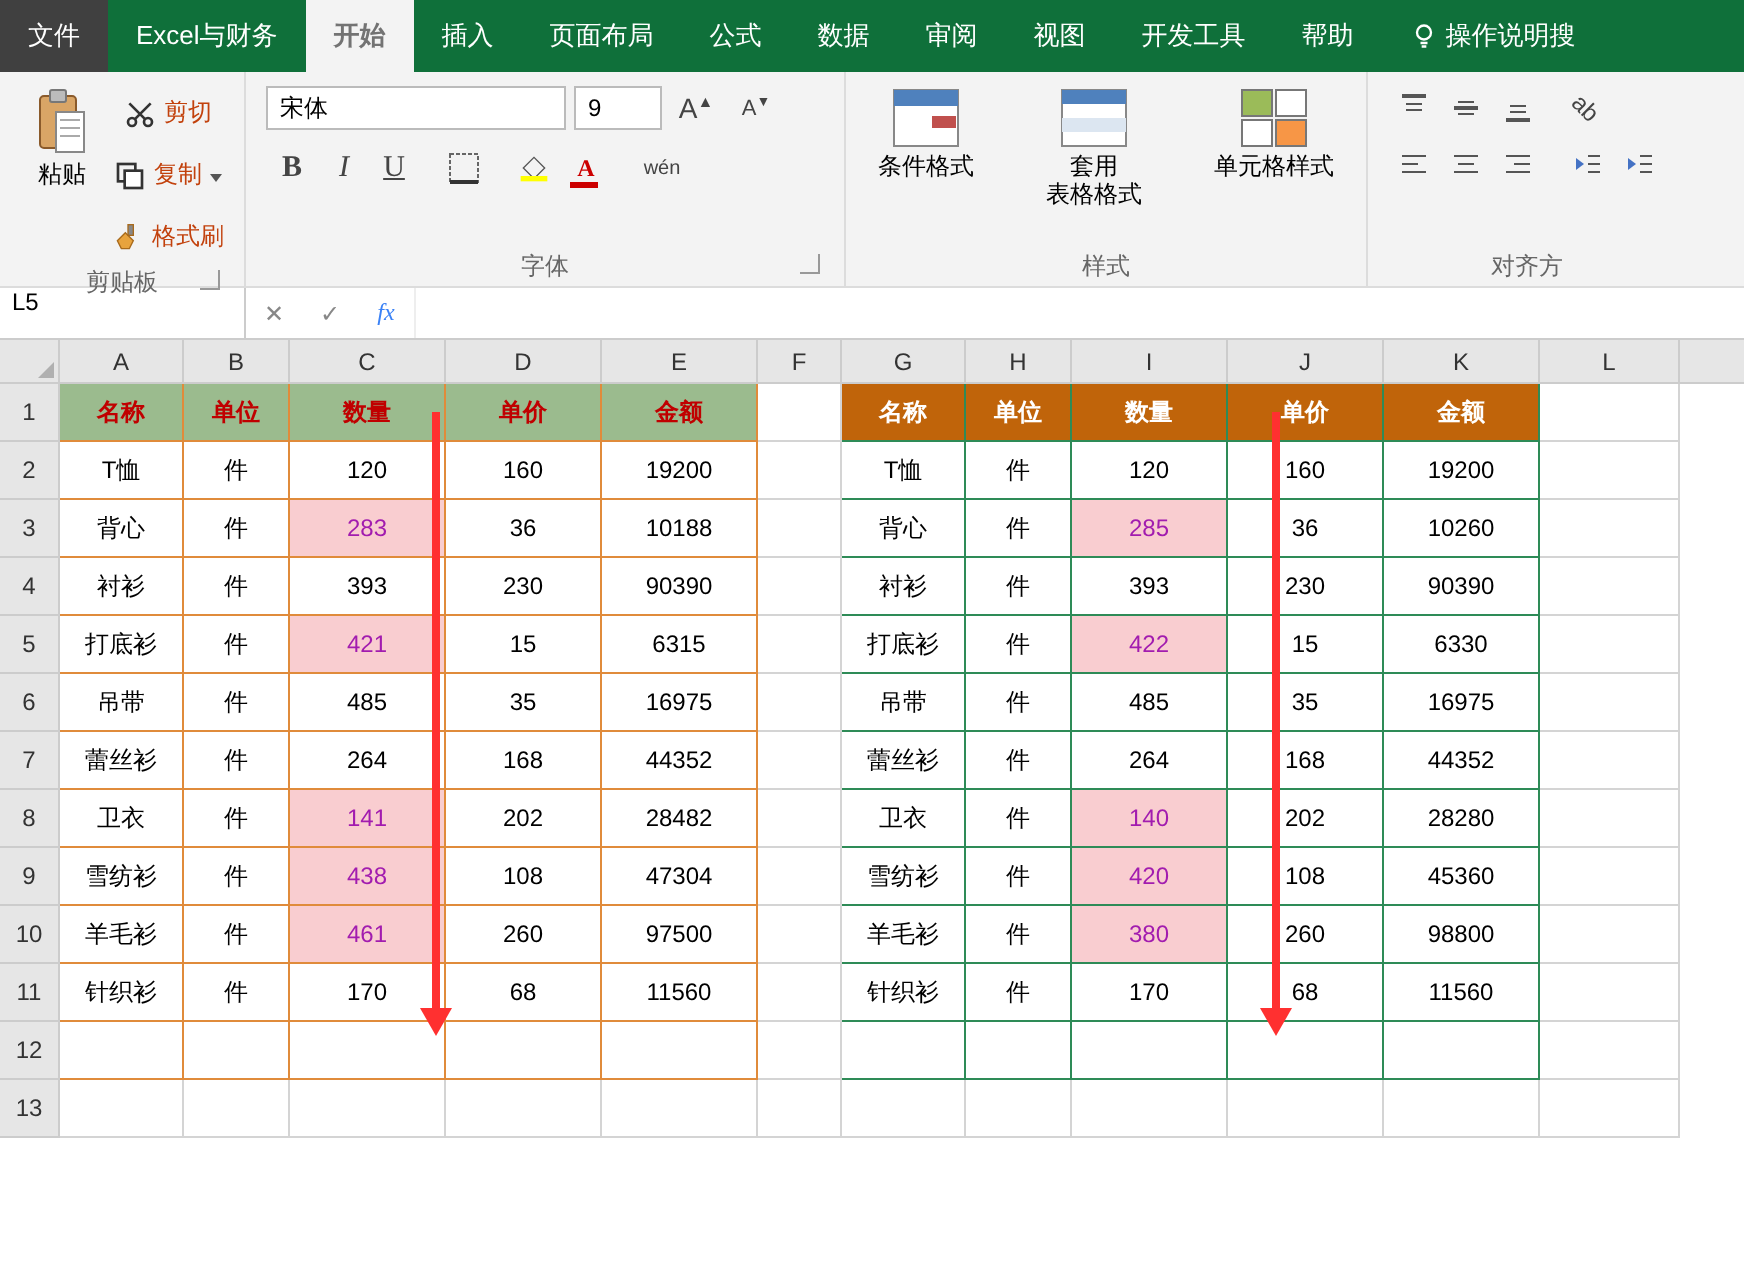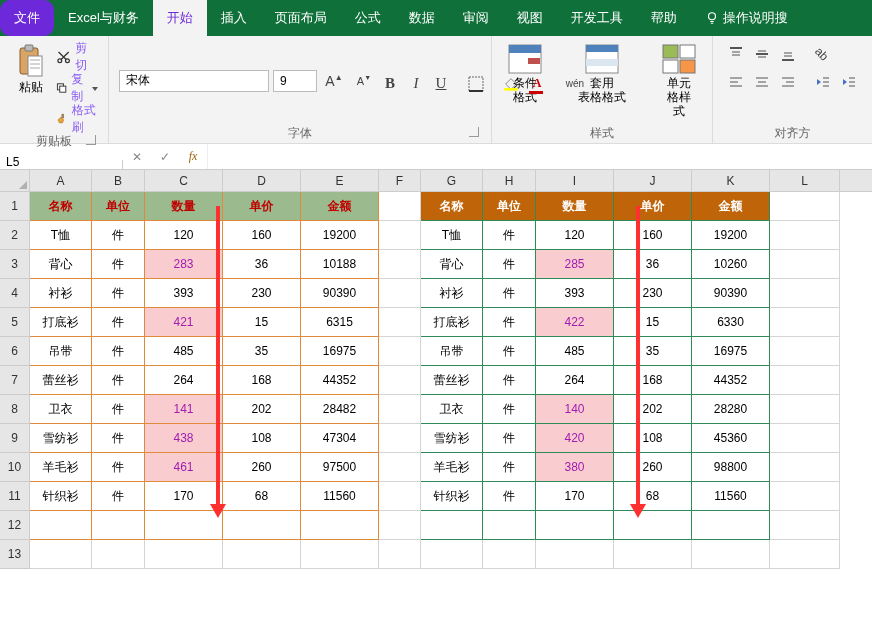--- a/index.html
+++ b/index.html
@@ -1,55 +1,55 @@
 <!DOCTYPE html>
 <html><head>
 <meta charset="utf-8">
 <style>
   * { box-sizing: border-box; margin: 0; padding: 0; font-family: "Microsoft YaHei", SimSun, sans-serif; }
   body { background: #fff; font-size: 12px; color: #000; overflow: hidden; }
 
   
   .tabs { background: #0f703a; display: flex; align-items: stretch; height: 36px; }
   .tab { color: #fff; padding: 0 14px; display: flex; align-items: center; cursor: pointer; font-size: 13px; }
-  .tab.file { background: #6d28d9; border-radius: 10px; }
-  .tab.active { background: #f3f3f3; color: #6d28d9; }
+  .tab.file { background: #404040; }
+  .tab.active { background: #f3f3f3; color: #737373; font-weight: bold; }
 
   
   .ribbon { background: #f3f3f3; display: flex; height: 108px; border-bottom: 1px solid #dcdcdc; }
   .group { border-right: 1px solid #dcdcdc; padding: 6px 10px 0 10px; display: flex; flex-direction: column; justify-content: space-between; }
   .group-body { flex: 1; display:flex; }
   .group-label { text-align: center; font-size: 12px; color: #666; height: 18px; position:relative; }
   .group-label .expand { position:absolute; right:2px; top:2px; width:10px;height:10px;border:1px solid #999;border-top:none;border-left:none; }
-  .btn { display: flex; flex-direction: column; align-items: center; justify-content:center; padding:2px 6px; cursor:pointer; font-size:12px; color:#8b5cf6; }
+  .btn { display: flex; flex-direction: column; align-items: center; justify-content:center; padding:2px 6px; cursor:pointer; font-size:12px; color:#c2410c; }
   .btn.row { flex-direction: row; gap:4px; padding:2px 0; }
   .btn .caret { width:0;height:0;border-left:3px solid transparent;border-right:3px solid transparent;border-top:4px solid #555; margin-top:2px;}
   .sep { width:1px; background:#dcdcdc; margin:4px 4px; }
 
   .font-select { height:22px; border:1px solid #bbb; background:#fff; padding:0 18px 0 6px; display:inline-flex;align-items:center; min-width:150px; position:relative; cursor:pointer;}
   .font-select.small { min-width:44px; }
   .font-select .caret { position:absolute; right:4px; top:8px; }
   .fontpair { display:flex; gap:4px; margin-bottom:6px; align-items:center;}
   .tool-row { display:flex; gap:0; align-items:center; }
   .tool-btn { width:26px; height:24px; display:flex;align-items:center;justify-content:center;cursor:pointer; color:#444; position:relative;}
   .tool-btn .caret { margin-left:2px; }
   .bold { font-weight:bold; font-family:"Times New Roman",serif; font-size:15px;}
   .italic { font-style:italic; font-family:"Times New Roman",serif; font-size:15px;}
   .underline { text-decoration:underline; font-family:"Times New Roman",serif; font-size:15px;}
 
   .big-btn { display:flex; flex-direction:column; align-items:center; justify-content:flex-start; padding:2px 6px; cursor:pointer; gap:2px; }
   .big-btn .label { font-size:12px; text-align:center; line-height:14px; }
 
   
   .formula-bar { display:flex; height:26px; border-bottom:1px solid #ccc; background:#fff; align-items:stretch; }
-  .name-box { width:123px; border-right:1px solid #ccc; display:flex; align-items:flex-end; padding:0 6px; position:relative;margin-top:16px; }
+  .name-box { width:123px; border-right:1px solid #ccc; display:flex; align-items:flex-start; padding:0 6px; position:relative; }
   .name-box .caret{ position:absolute; right:6px; top:10px; }
   .fx-btns { display:flex; align-items:center; border-right:1px solid #eee; }
   .fx-btn { width:28px; display:flex; align-items:center; justify-content:center; color:#888; cursor:pointer; height:100%; }
-  .fx-label { font-style:italic; font-family:"Times New Roman",serif; color:#a16207; }
+  .fx-label { font-style:italic; font-family:"Times New Roman",serif; color:#3b82f6; }
   .formula-input { flex:1; padding:0 6px; display:flex; align-items:center; }
 
   
   .sheet { position:relative; }
   .hdr-row { display:flex; background:#e6e6e6; border-bottom:1px solid #ccc; height:22px; }
   .corner { width:30px; border-right:1px solid #ccc; background:#e6e6e6; position:relative;}
   .corner::after{content:"";position:absolute;right:2px;bottom:2px;width:0;height:0;border-right:8px solid #b0b0b0;border-top:8px solid transparent;}
   .col-h { border-right:1px solid #ccc; text-align:center; line-height:22px; color:#333; background:#e6e6e6;}
   .row { display:flex; height:29px; }
   .row-h { width:30px; border-right:1px solid #ccc; border-bottom:1px solid #ccc; background:#e6e6e6; text-align:center; line-height:29px; color:#333;}
@@ -129,21 +129,21 @@
               <rect x="12" y="2" width="4" height="8" fill="#888"></rect>
             </svg>
           <span>格式刷</span>
         </div>
       </div>
     </div>
     <div class="group-label"><span>剪贴板</span><span class="expand"></span></div>
   </div>
 
   <div class="group" style="min-width:300px">
-    <div class="group-body" style="">
+    <div class="group-body" style="flex-direction:column">
       <div class="fontpair">
         <div class="font-select">
             <span>宋体</span>
             <span class="caret"></span>
           </div>
         <div class="font-select small">
             <span>9</span>
             <span class="caret"></span>
           </div>
         <div class="tool-btn">

